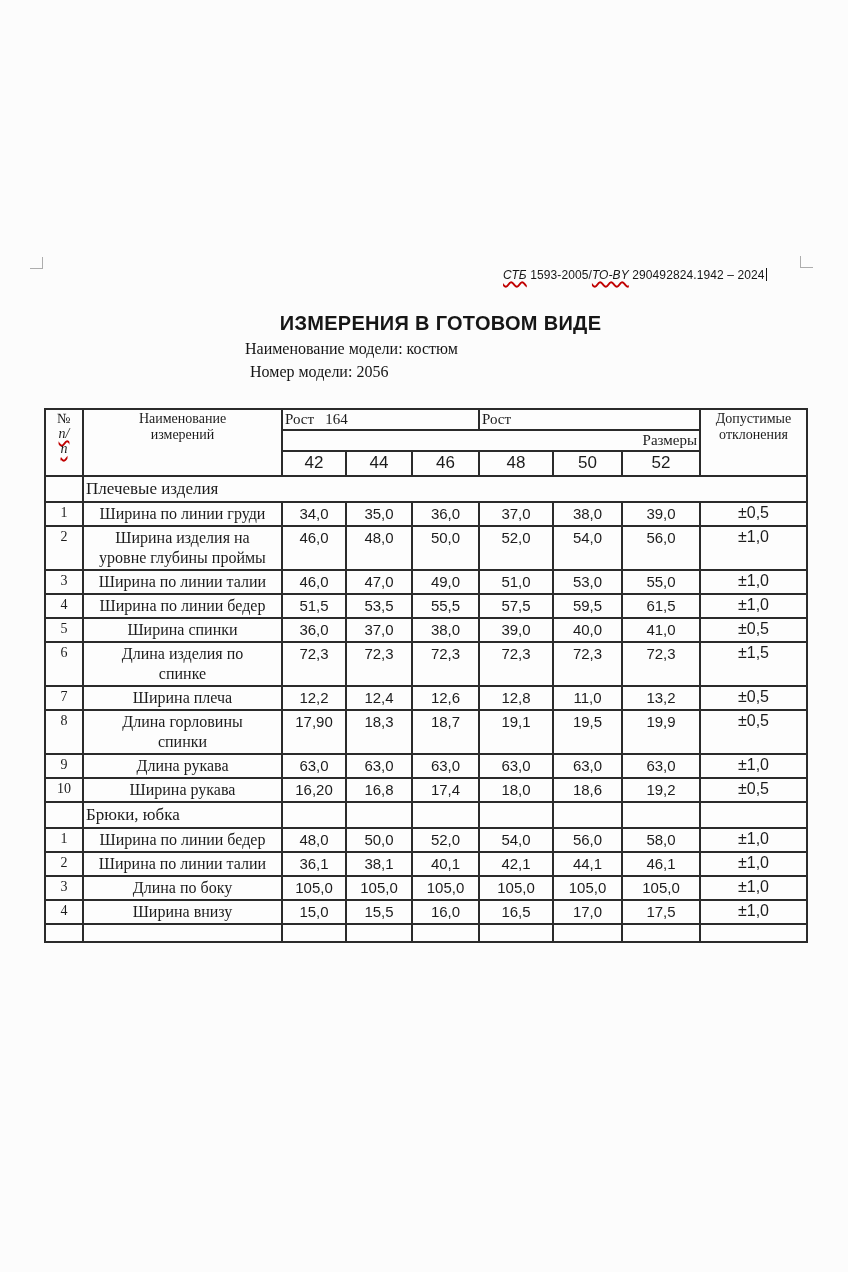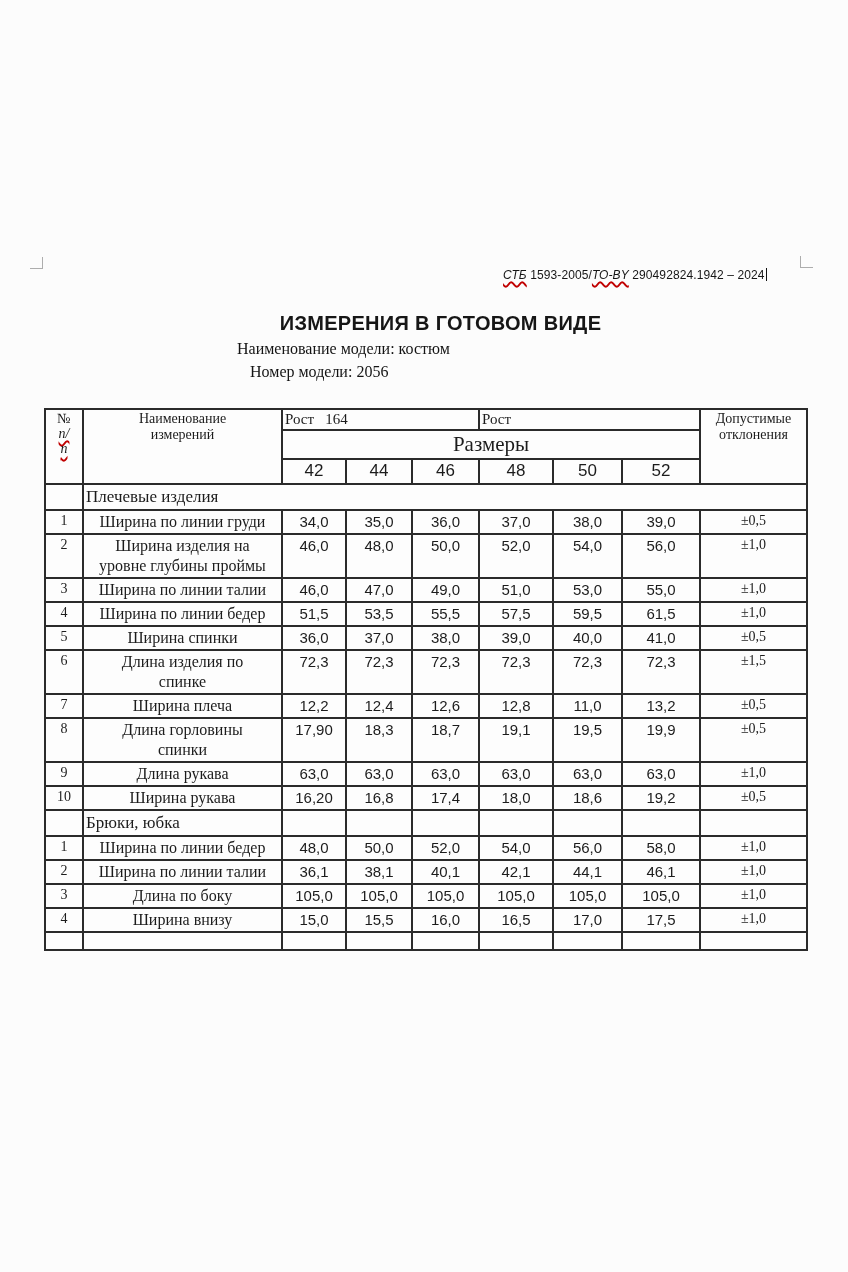--- a/index.html
+++ b/index.html
@@ -34,50 +34,50 @@
 
   .doc-title{
     position:absolute;top:312px;left:0;width:100%;
     padding-left:33px;box-sizing:border-box;
     text-align:center;
     font-family:"Liberation Sans",sans-serif;
     font-weight:bold;font-size:20px;letter-spacing:0.3px;
     color:#161616;
   }
   .model-line{position:absolute;font-size:16px;line-height:19px;color:#141414;}
-  .model-name{top:339px;left:237px;}
+  .model-name{top:339px;left:245px;}
   .model-number{top:362px;left:250px;}
 
   table.meas{
     position:absolute;left:44px;top:408px;
     width:762px;border-collapse:collapse;table-layout:fixed;
     background:#fdfdfd;
   }
   .meas th,.meas td{
     border:2px solid #2b2b2b;
     padding:1px 2px;
     vertical-align:top;
     font-weight:normal;
     overflow:hidden;
   }
   
   .num-head,.name-head,.tol-head{vertical-align:middle;text-align:center;font-size:14px;line-height:16px;}
   .num-head{line-height:15px;}
   .rost-cell{font-size:15px;text-align:left;padding-left:5px;white-space:pre;}
-  .razmery-cell{font-size:21px;text-align:center;height:17px;}
+  .razmery-cell{font-size:15px;text-align:right;height:17px;}
   tr.hr1 .rost-cell{height:16px;}
   .size-head{
     font-family:"Liberation Sans",sans-serif;
     font-size:17px;text-align:center;height:21px;vertical-align:middle;
   }
   
   .num-cell{font-size:14px;line-height:18px;text-align:center;}
   .name-cell{font-size:16px;line-height:20px;text-align:center;padding-left:5px;white-space:pre-line;}
   .value-cell{font-family:"Liberation Sans",sans-serif;font-size:15px;line-height:19px;text-align:center;height:19px;}
-  .tol-cell{font-family:Liberation Serif, serif;font-size:14px;line-height:17px;text-align:center;}
+  .tol-cell{font-family:Liberation Sans, sans-serif;font-size:16px;line-height:17px;text-align:center;}
   tr.section-row td{height:22px;}
   .section-title{
     font-size:17px;font-weight:bold;line-height:22px;
     text-align:left;padding-left:4px;margin-left:10px;
   }
   tr.empty-row td{height:14px;}
 </style>
 </head>
 <body>
 

